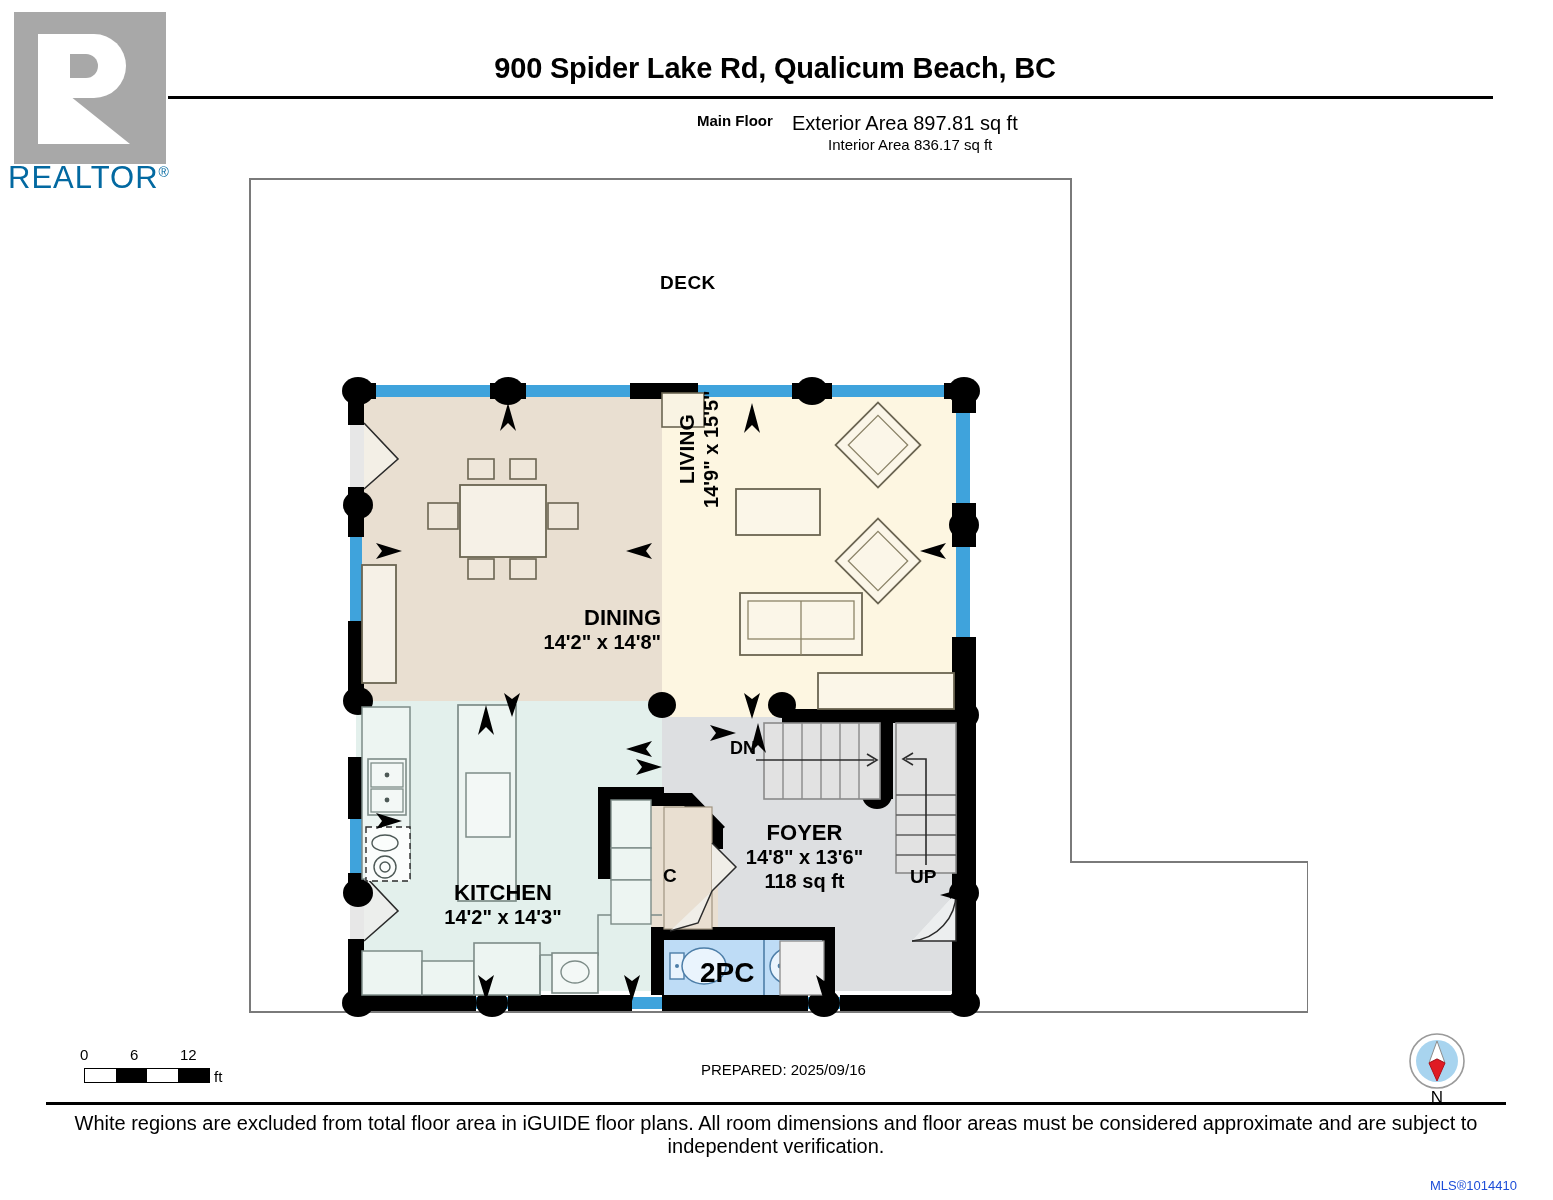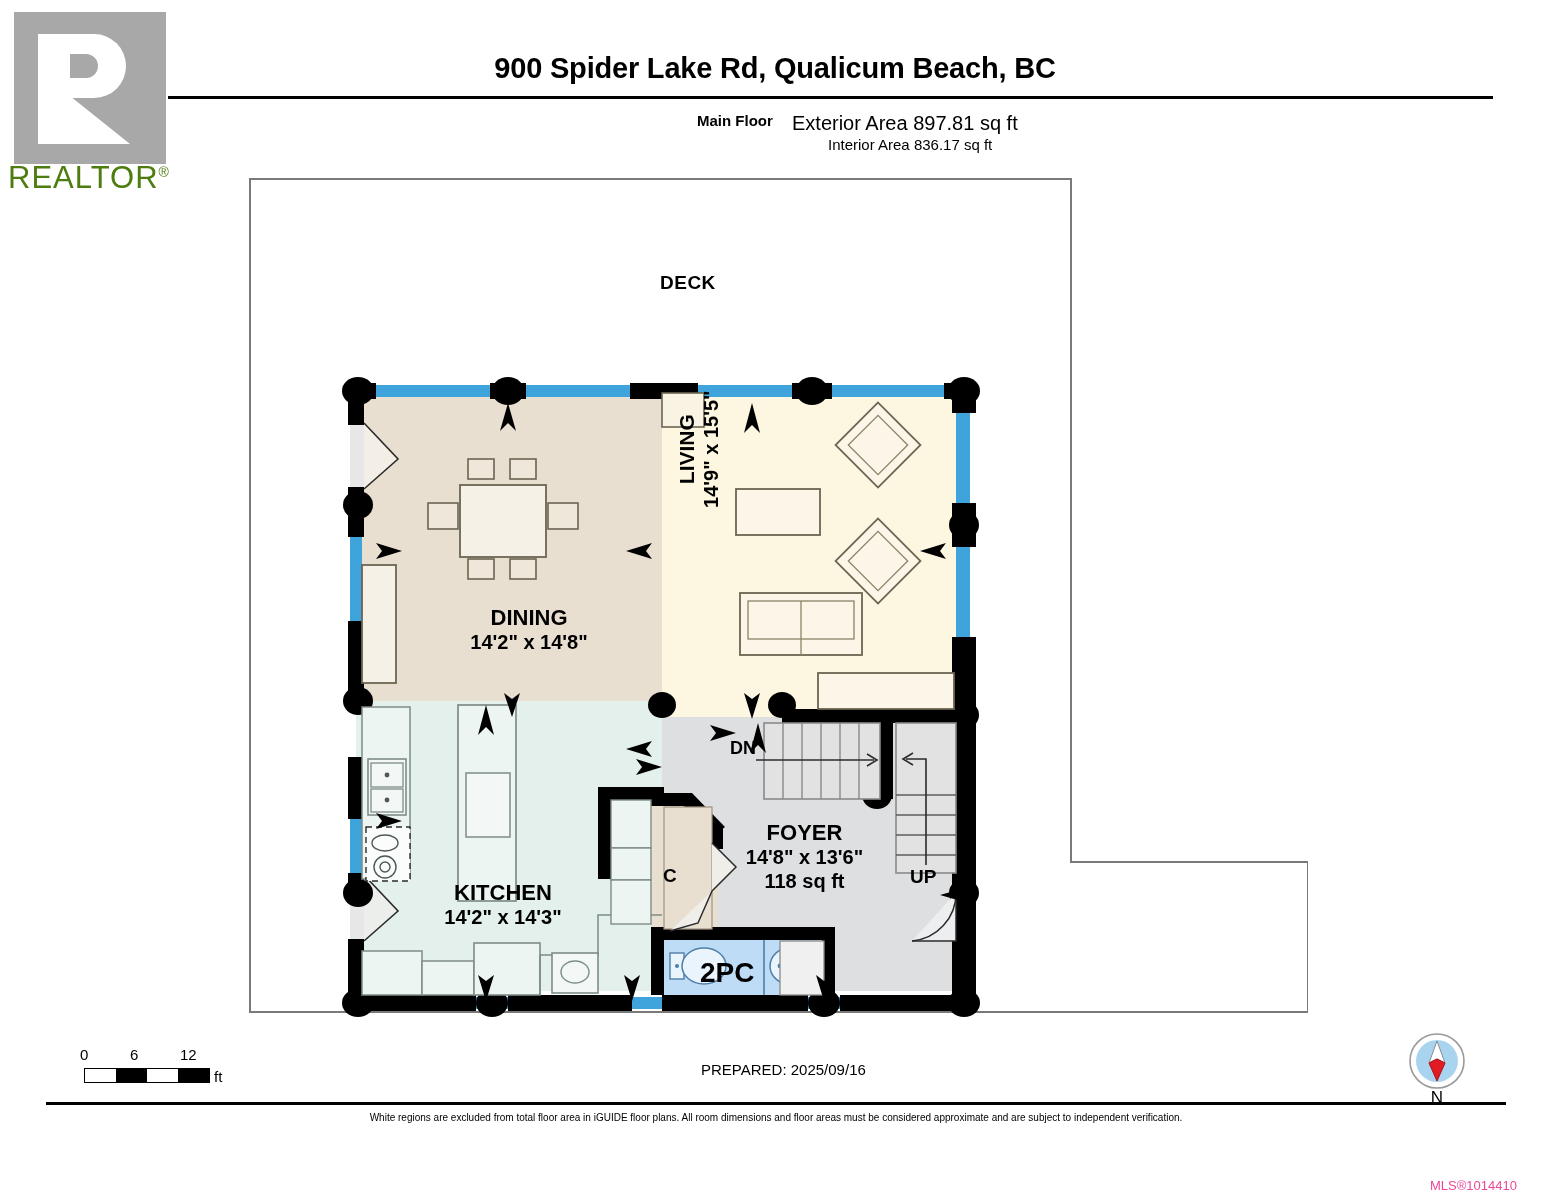--- a/index.html
+++ b/index.html
@@ -11,21 +11,21 @@
   #realtor-logo{left:8px;top:8px;width:180px;height:190px;}
   #realtor-mark{position:absolute;left:6px;top:4px;width:152px;height:152px;background:#a8a8a8;}
   .r-stem{position:absolute;left:24px;top:22px;width:32px;height:110px;background:#ffffff;}
   .r-bowl{position:absolute;left:56px;top:22px;width:56px;height:64px;background:#ffffff;
           border-radius:0 34px 34px 0;}
   .r-bowl-in{position:absolute;left:56px;top:42px;width:28px;height:24px;background:#a8a8a8;
              border-radius:0 14px 14px 0;}
   .r-leg{position:absolute;left:56px;top:84px;width:60px;height:48px;background:#ffffff;
          clip-path:polygon(0 0,0 100%,100% 100%);}
   #realtor-word{position:absolute;left:0px;top:152px;width:180px;font-size:31px;
-                letter-spacing:1px;color:#4d7c0f;font-weight:400;}
+                letter-spacing:1px;color:#0369a1;font-weight:400;}
   #realtor-reg{font-size:14px;vertical-align:super;}
 
   
   #page-title{left:180px;top:52px;width:1190px;text-align:center;font-size:29px;font-weight:bold;
               letter-spacing:-0.2px;}
   #title-rule{left:168px;top:96px;width:1325px;height:3px;background:#000;}
   #floor-label{left:697px;top:112px;font-size:15px;font-weight:bold;}
   #ext-area{left:792px;top:112px;font-size:20px;}
   #int-area{left:792px;top:136px;font-size:15px;margin-left:36px;}
 
@@ -33,21 +33,21 @@
   #deck-outline{left:249px;top:178px;width:1059px;height:835px;}
   #deck-outline svg{display:block;}
   #deck-label{left:660px;top:272px;font-size:19px;font-weight:bold;letter-spacing:0.5px;}
 
   
   #floorplan{left:340px;top:375px;width:660px;height:645px;}
   #floorplan svg{display:block;}
 
   
   .room-label{position:absolute;text-align:center;font-weight:bold;line-height:1.18;}
-  #label-dining{left:409px;top:605px;width:240px;font-size:22px;}
+  #label-dining{left:421px;top:605px;width:240px;font-size:22px;text-align:right;}
   #label-dining .dim{font-size:20px;font-weight:bold;}
   #label-kitchen{left:383px;top:880px;width:240px;font-size:22px;}
   #label-kitchen .dim{font-size:20px;}
   #label-living{left:619px;top:425px;width:160px;font-size:21px;
                 transform:rotate(-90deg);transform-origin:center center;}
   #label-living .dim{font-size:20px;}
   #label-foyer{left:682px;top:820px;width:245px;font-size:22px;}
   #label-foyer .dim{font-size:20px;}
   #label-2pc{left:700px;top:957px;font-size:28px;font-weight:bold;}
   #label-c{left:663px;top:865px;font-size:19px;font-weight:bold;}
@@ -66,22 +66,22 @@
 
   
   #prepared{left:701px;top:1061px;font-size:15px;}
 
   
   #compass{left:1408px;top:1032px;width:58px;height:72px;}
   #compass-n{position:absolute;left:0;top:56px;width:58px;text-align:center;font-size:17px;}
 
   
   #footer-rule{left:46px;top:1102px;width:1460px;height:3px;background:#000;}
-  #disclaimer{left:46px;top:1112px;width:1460px;text-align:center;font-size:10px;}
-  #mls{left:1430px;top:1178px;font-size:13px;color:#ec4899;}
+  #disclaimer{left:46px;top:1112px;width:1460px;text-align:center;font-size:20px;}
+  #mls{left:1430px;top:1178px;font-size:13px;color:#1d4ed8;}
 </style>
 </head>
 <body>
 
 <div class="abs" id="realtor-logo">
   <div id="realtor-mark">
     <div class="r-stem"></div>
     <div class="r-bowl"></div>
     <div class="r-bowl-in"></div>
     <div class="r-leg"></div>

